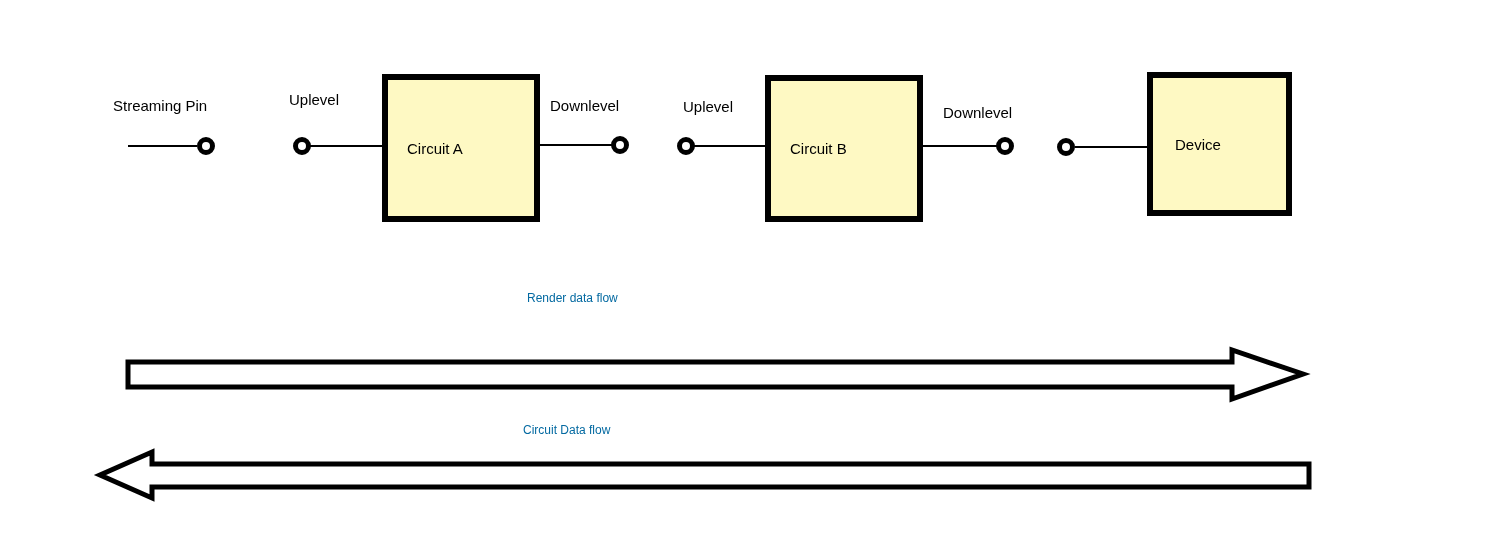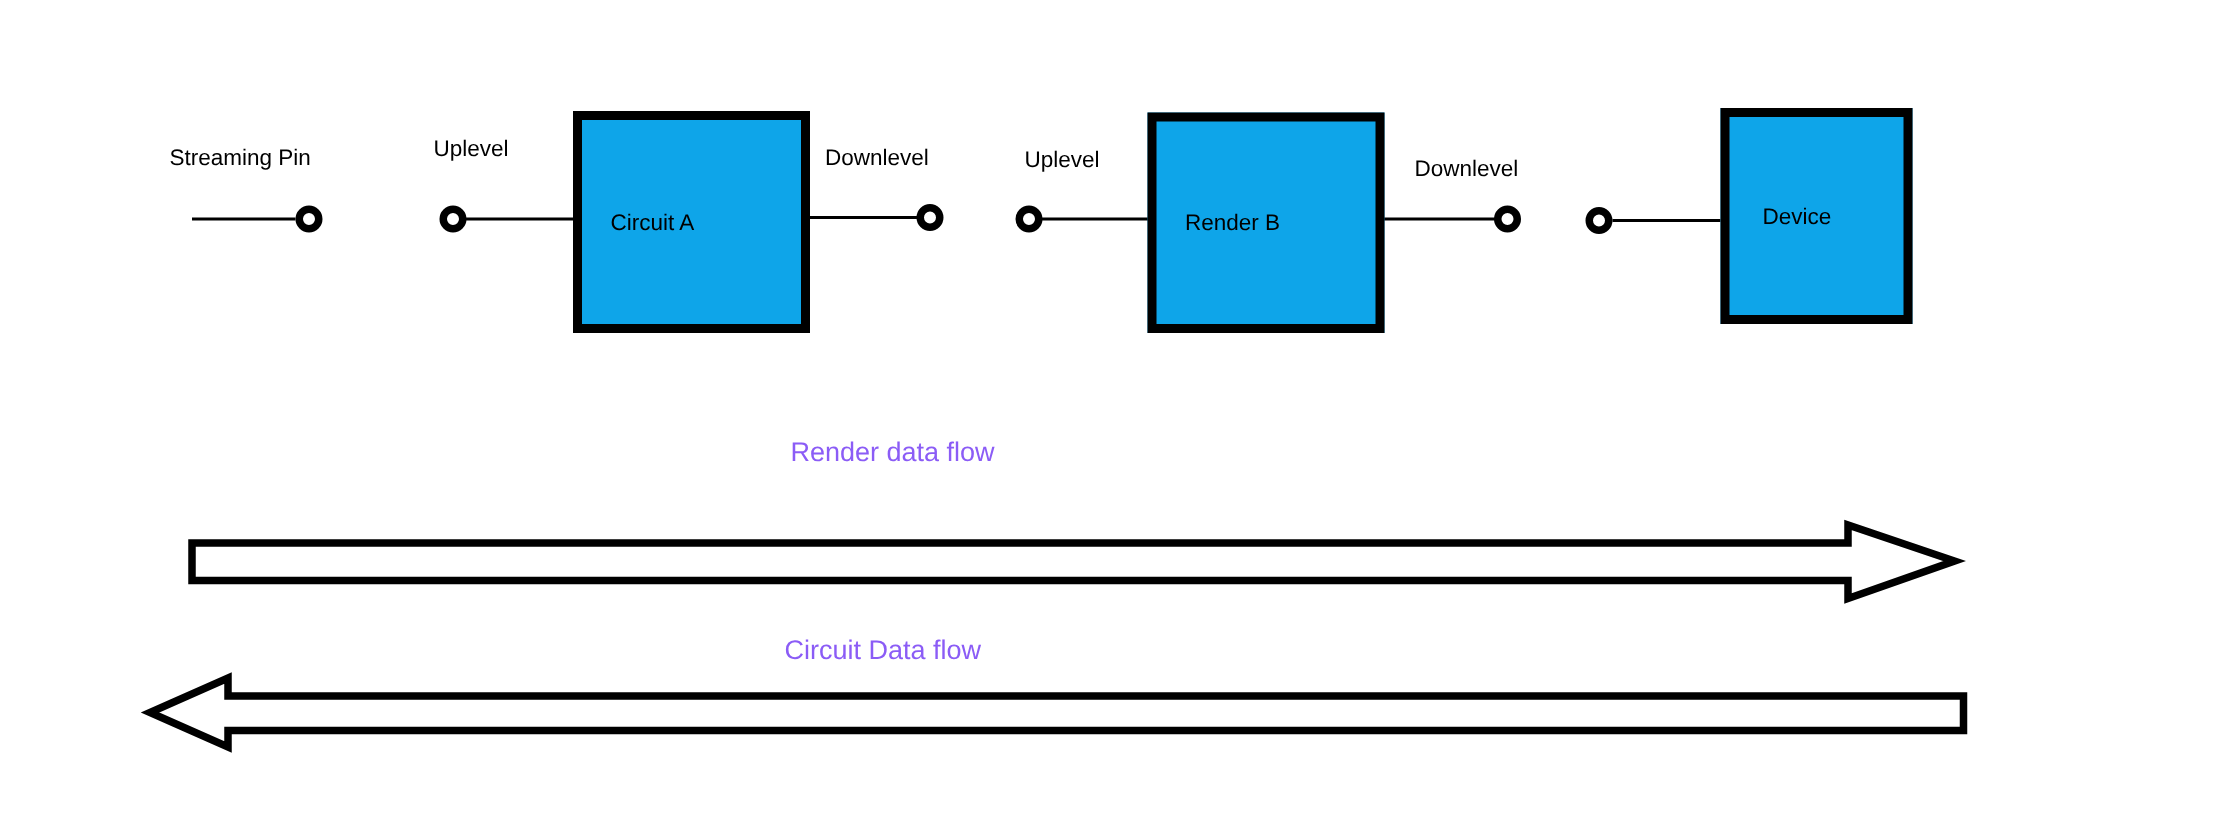--- a/index.html
+++ b/index.html
@@ -18,43 +18,43 @@
   }
   .label {
     position: absolute;
     font-size: 15px;
     line-height: 1.1;
     color: #000000;
     white-space: nowrap;
   }
   .flow-label {
     position: absolute;
-    font-size: 18px;
+    font-size: 12px;
     line-height: 1.1;
-    color: #8b5cf6;
+    color: #0369a1;
     white-space: nowrap;
   }
   .wire {
     position: absolute;
     height: 2px;
     background: #000000;
   }
   .pin {
     position: absolute;
     width: 8px;
     height: 8px;
     background: #ffffff;
     border: 5px solid #000000;
     border-radius: 50%;
   }
   .box {
     position: absolute;
     box-sizing: border-box;
     border: 6px solid #000000;
-    background: #0ea5e9;
+    background: #fef9c3;
     display: flex;
     align-items: center;
     font-size: 15px;
   }
   .box .box-label {
     padding-left: 19px;
     white-space: nowrap;
   }
   .box.device-box .box-label {
     padding-left: 22px;
@@ -90,23 +90,23 @@
   <div class="pin" style="left:293px; top:137px;"></div>
   <div class="pin" style="left:611px; top:136px;"></div>
   <div class="pin" style="left:677px; top:137px;"></div>
   <div class="pin" style="left:996px; top:137px;"></div>
   <div class="pin" style="left:1057px; top:138px;"></div>
 
   <div class="box" style="left:382px; top:74px; width:158px; height:148px;">
     <span class="box-label">Circuit A</span>
   </div>
   <div class="box" style="left:765px; top:75px; width:158px; height:147px;">
-    <span class="box-label">Render B</span>
+    <span class="box-label">Circuit B</span>
   </div>
-  <div class="box device-box" style="left:1147px; top:72px; width:128px; height:144px;">
+  <div class="box device-box" style="left:1147px; top:72px; width:145px; height:144px;">
     <span class="box-label">Device</span>
   </div>
 
   <div class="flow-label" style="left:527px; top:292px;">Render data flow</div>
   <div class="flow-label" style="left:523px; top:424px;">Circuit Data flow</div>
 
   <svg class="arrows" viewBox="0 0 1488 555" xmlns="http://www.w3.org/2000/svg">
     <polygon points="128,362 1232,362 1232,350 1303,374 1232,399 1232,387 128,387" fill="#ffffff" stroke="#000000" stroke-width="5" stroke-linejoin="miter"></polygon>
     <polygon points="1309,464 152,464 152,452 100,475 152,498 152,487 1309,487" fill="#ffffff" stroke="#000000" stroke-width="5" stroke-linejoin="miter"></polygon>
   </svg>

